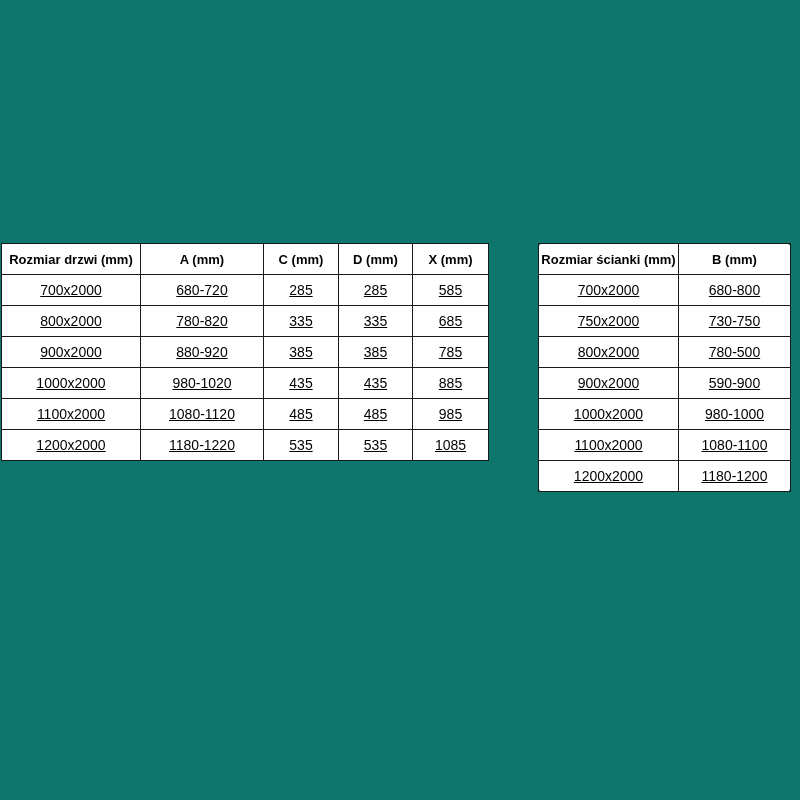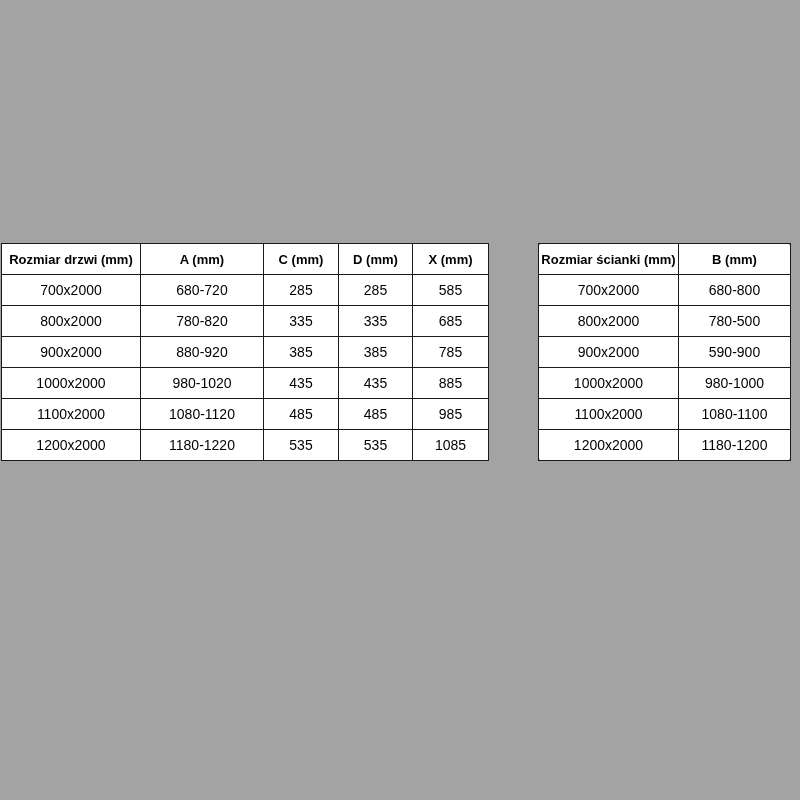--- a/index.html
+++ b/index.html
@@ -11,21 +11,21 @@
     height: 800px;
     background: #ffffff;
     font-family: "Liberation Sans", sans-serif;
     color: #000000;
     position: relative;
     overflow: hidden;
   }
   .canvas {
     position: absolute;
     inset: 0;
-    background: #a3a3a3;
+    background: #0f766e;
     padding-left: 42px;
   }
   table.spec {
     position: absolute;
     border-collapse: collapse;
     table-layout: fixed;
     background: #ffffff;
   }
   table.spec th,
   table.spec td {
@@ -37,20 +37,21 @@
     height: 30px;
     color: #000000;
   }
   table.spec th {
     font-weight: bold;
     font-size: 13px;
   }
   table.spec td {
     font-weight: normal;
     font-size: 14px;
+    text-decoration: underline;
   }
   #doors-table {
     left: 1px;
     top: 243px;
     width: 487px;
   }
   #wall-table {
     left: 538px;
     top: 243px;
     width: 252px;
@@ -135,20 +136,24 @@
           <th>Rozmiar ścianki (mm)</th>
           <th>B (mm)</th>
         </tr>
     </thead>
     <tbody>
         <tr>
           <td>700x2000</td>
           <td>680-800</td>
         </tr>
         <tr>
+          <td>750x2000</td>
+          <td>730-750</td>
+        </tr>
+        <tr>
           <td>800x2000</td>
           <td>780-500</td>
         </tr>
         <tr>
           <td>900x2000</td>
           <td>590-900</td>
         </tr>
         <tr>
           <td>1000x2000</td>
           <td>980-1000</td>

